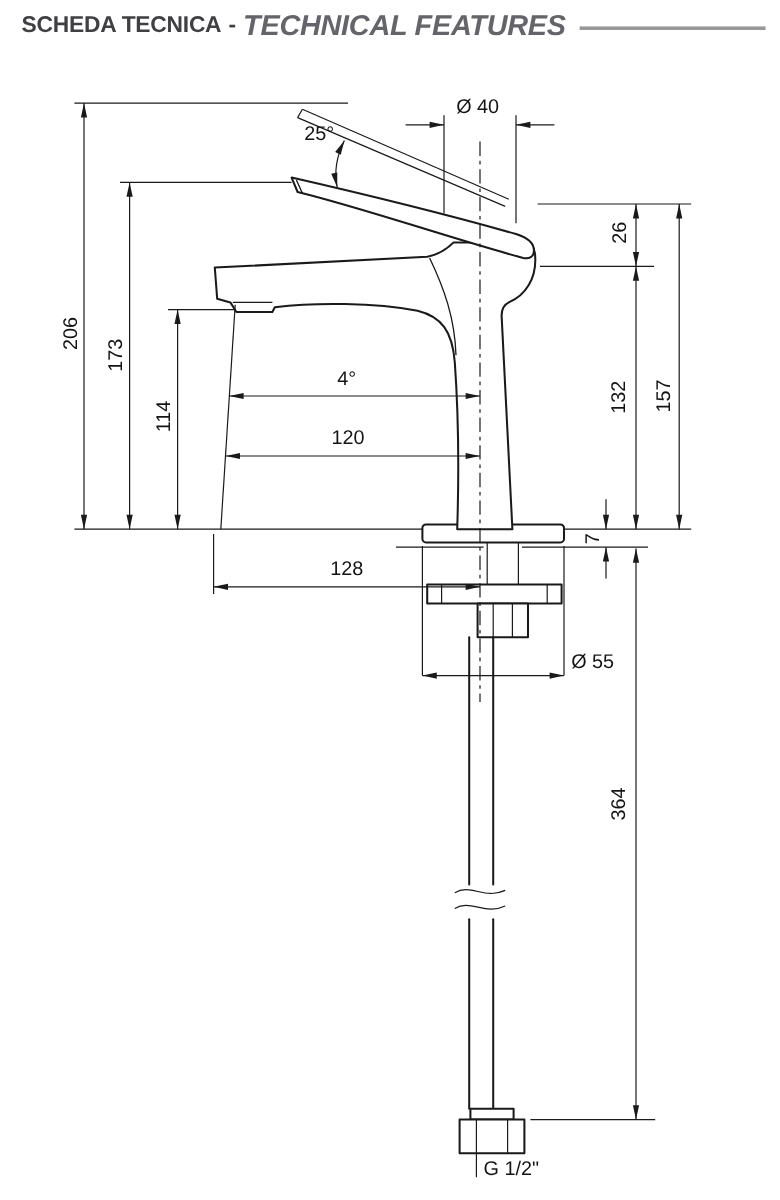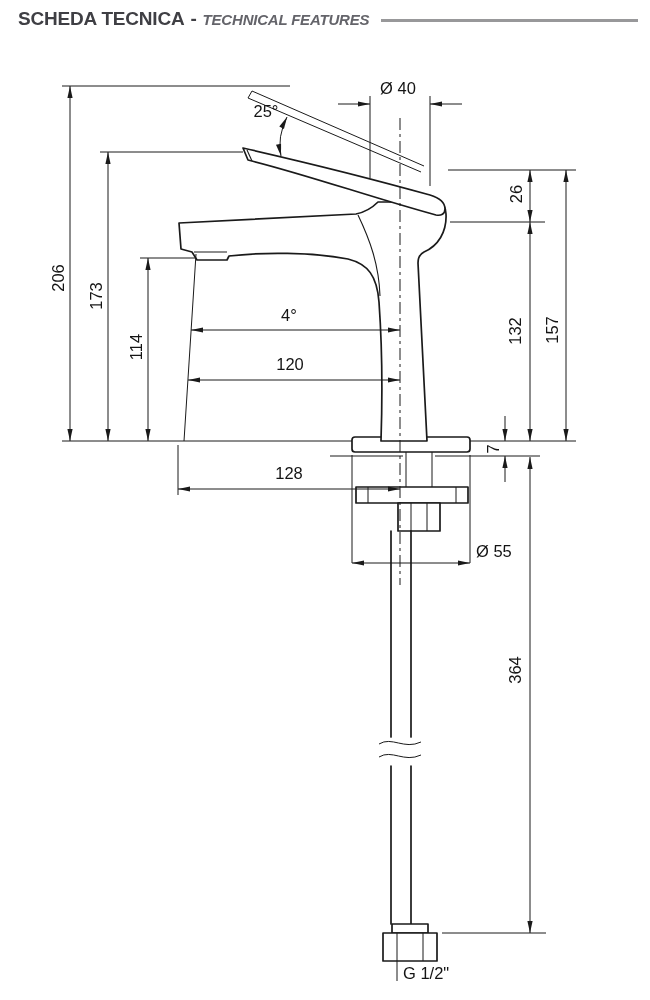--- a/index.html
+++ b/index.html
@@ -1,20 +1,20 @@
 <!DOCTYPE html>
 <html><head>
 <meta charset="utf-8">
 <style>
   html,body{margin:0;padding:0;background:#ffffff;}
   body{width:650px;height:1000px;position:relative;font-family:"Liberation Sans",sans-serif;overflow:hidden;}
   .header{position:absolute;left:18px;top:8px;width:620px;display:flex;align-items:center;}
   .header .t1{font-size:19px;font-weight:700;letter-spacing:-0.2px;color:#3f3f44;white-space:pre;text-align:center;}
   .header .dash{margin:0 6px;}
-  .header .t2{font-size:15px;font-weight:700;font-style:italic;letter-spacing:-0.2px;color:#64646a;white-space:pre;}
+  .header .t2{font-size:24px;font-weight:700;font-style:italic;letter-spacing:-0.2px;color:#64646a;white-space:pre;}
   .header .rule{flex:1;height:3px;background:#98989a;margin-left:12px;margin-top:2px;}
   svg{position:absolute;left:0;top:0;}
   .o{fill:#ffffff;stroke:#1a1a1a;stroke-width:1.7;stroke-linejoin:round;}
   .s{fill:none;stroke:#1a1a1a;stroke-width:1.7;stroke-linecap:round;}
   .i{fill:none;stroke:#1a1a1a;stroke-width:1.1;}
   .t{fill:none;stroke:#1a1a1a;stroke-width:1;}
   .d{fill:none;stroke:#1a1a1a;stroke-width:1;}
   .cl{stroke-dasharray:12 4 3 4;}
   text{font-family:"Liberation Sans",sans-serif;font-size:16.5px;fill:#141414;}
 </style>

